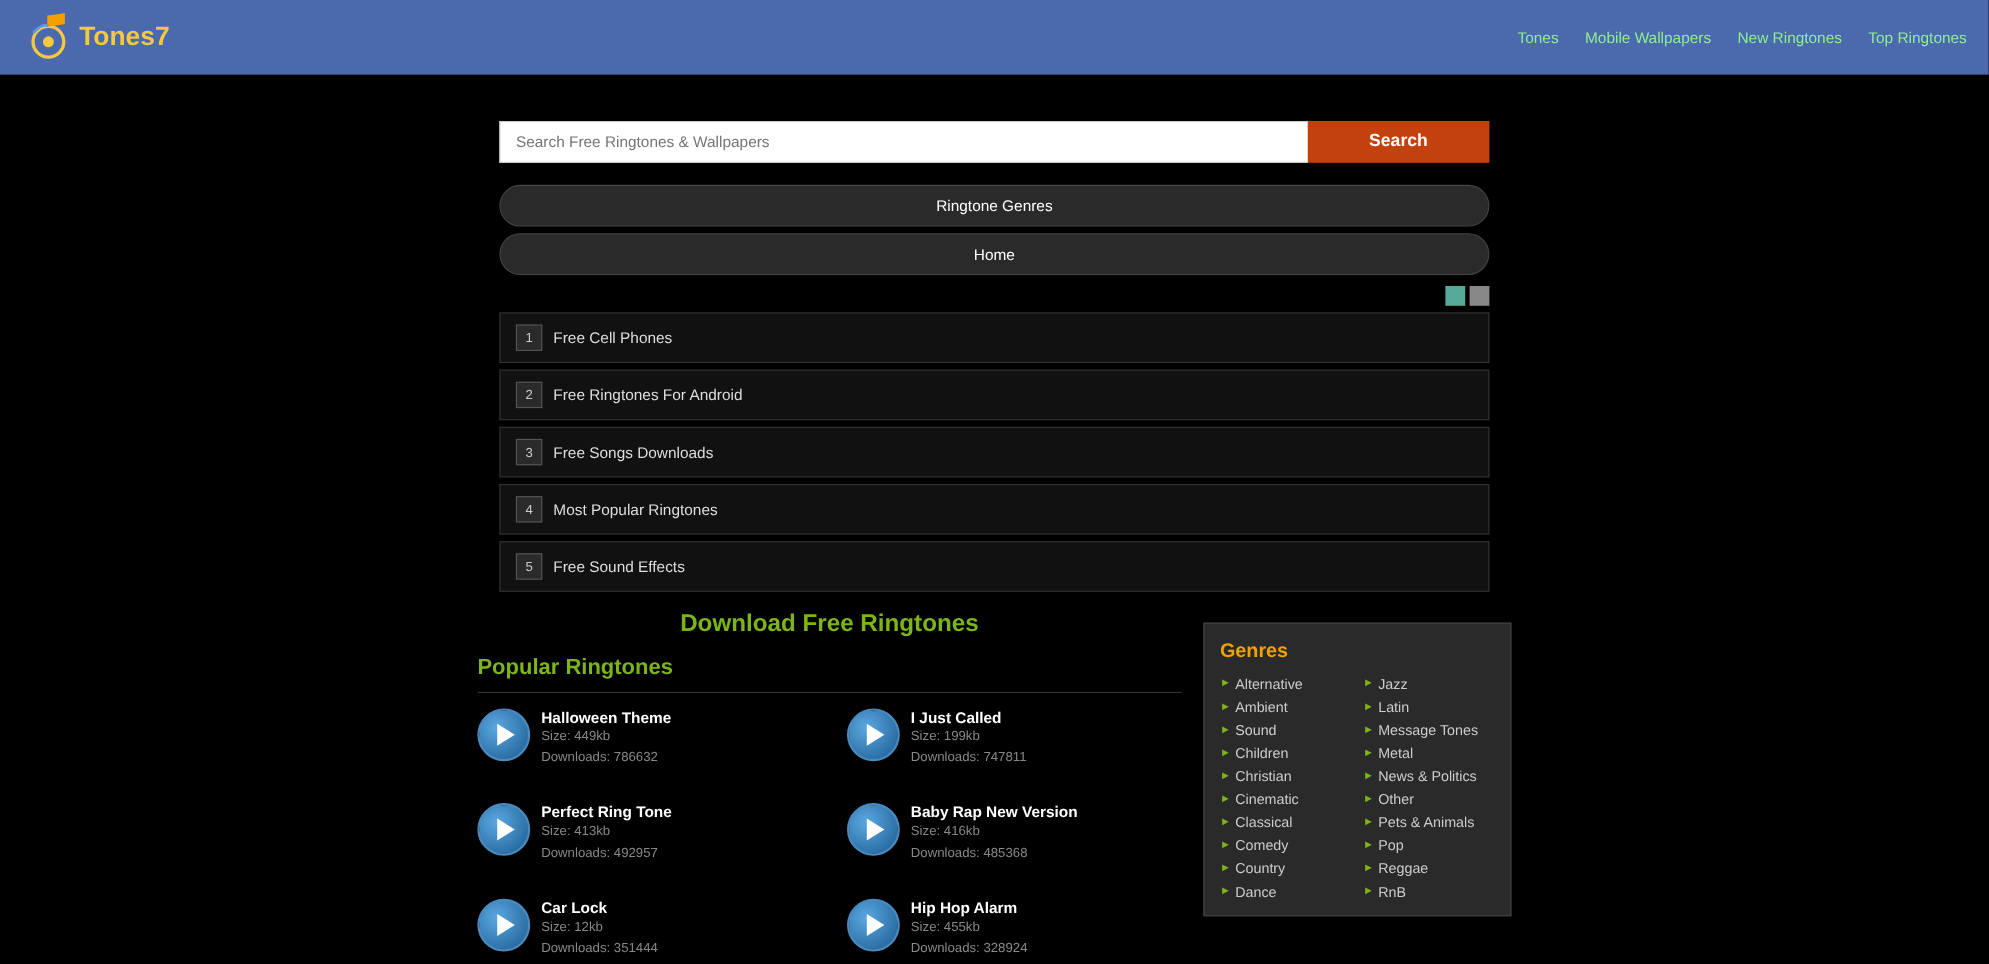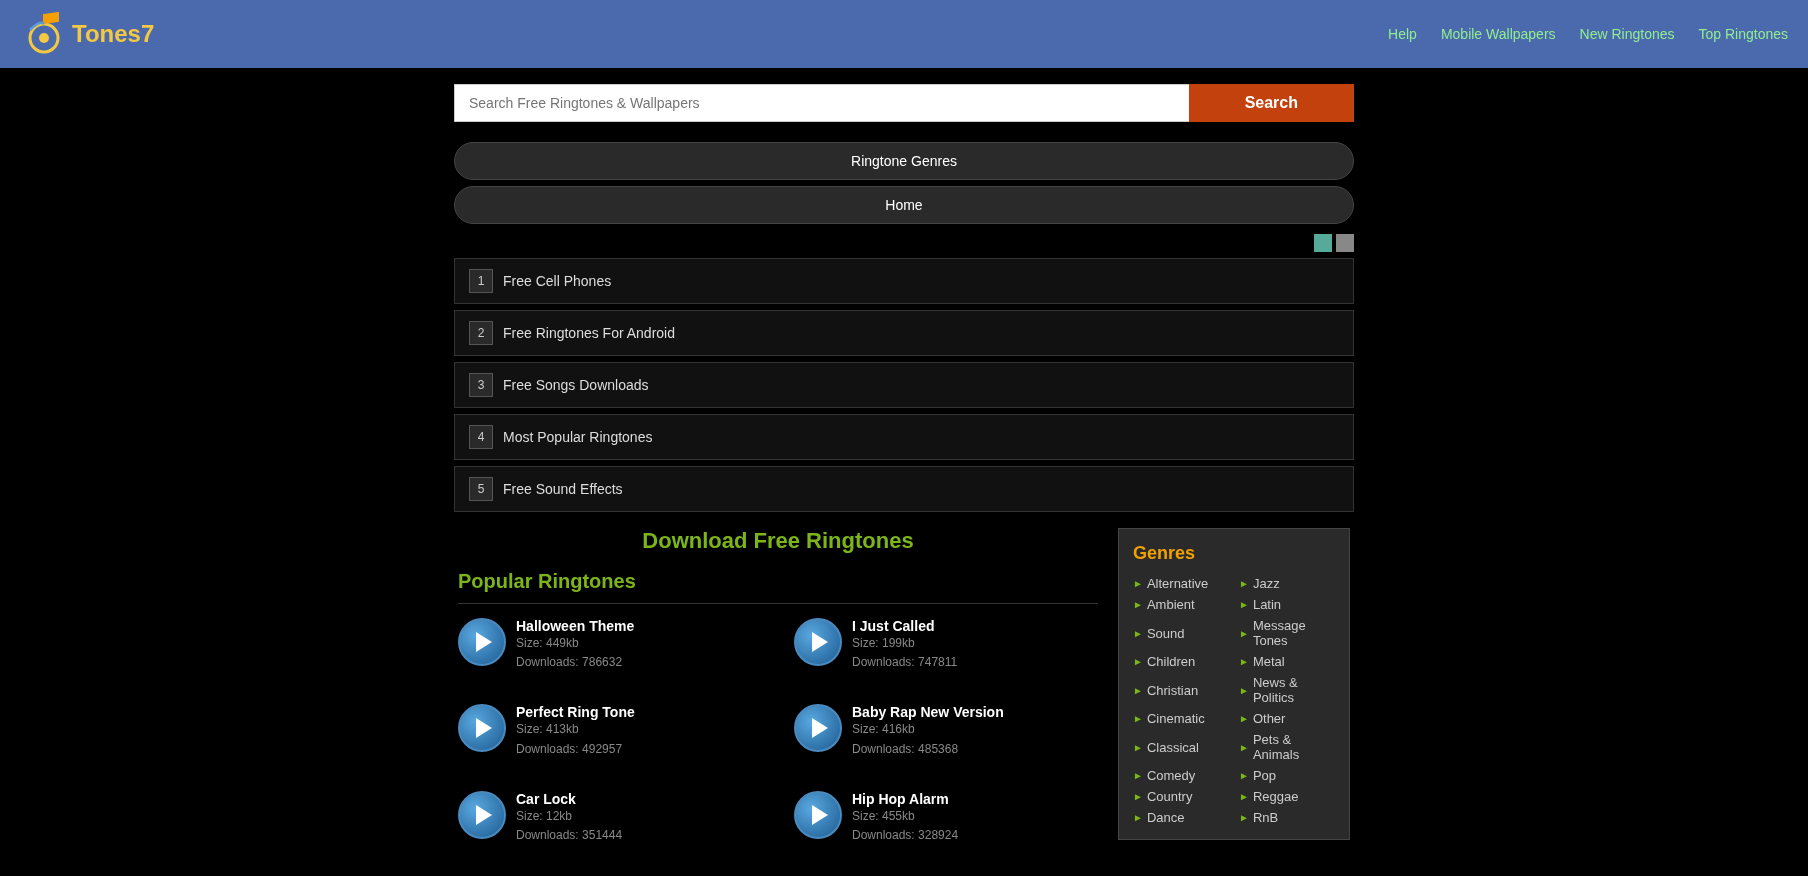--- a/index.html
+++ b/index.html
@@ -41,20 +41,21 @@
     
     .search-area {
       background: #000;
       padding: 16px 20px;
       display: flex;
       justify-content: center;
     }
     .search-container {
       display: flex;
       width: 900px;
+      margin-top: 26px;
     }
     .search-input {
       flex: 1;
       padding: 10px 14px;
       border: 1px solid #ccc;
       border-right: none;
       outline: none;
       font-size: 14px;
       background: #fff;
       color: #333;
@@ -190,21 +191,22 @@
       border-bottom: 10px solid transparent;
       border-left: 16px solid #fff;
       margin-left: 4px;
     }
     .ringtone-info { flex: 1; }
     .ringtone-name { color: #fff; font-size: 14px; font-weight: bold; }
     .ringtone-meta { color: #888; font-size: 12px; line-height: 1.6; }
 
     
     .sidebar {
-      width: 232px;
+      width: 280px;
+      margin-top: 12px;
     }
     .genres-box {
       background: #2a2a2a;
       border: 1px solid #444;
       padding: 14px;
     }
     .genres-title {
       color: #f0a000;
       font-size: 18px;
       font-weight: bold;
@@ -237,21 +239,21 @@
       <circle cx="24" cy="28" r="14" fill="none" stroke="#f5c842" stroke-width="3"></circle>
       <circle cx="24" cy="28" r="5" fill="#f5c842"></circle>
       <path d="M24 14 L24 4 L38 2 L38 12 Z" fill="#f5a000"></path>
       <line x1="24" y1="14" x2="24" y2="4" stroke="#f5a000" stroke-width="2"></line>
       <line x1="38" y1="12" x2="38" y2="2" stroke="#f5a000" stroke-width="2"></line>
       <path d="M10 20 Q20 10 24 14" fill="none" stroke="#5a9adf" stroke-width="2.5"></path>
     </svg>
     <span class="logo-text">Tones7</span>
   </div>
   <div class="nav-links">
-    <a class="nav-link">Help</a>
+    <a class="nav-link">Tones</a>
     <a class="nav-link">Mobile Wallpapers</a>
     <a class="nav-link">New Ringtones</a>
     <a class="nav-link">Top Ringtones</a>
   </div>
 </div>
 
 <div class="search-area">
   <div class="search-container">
     <input class="search-input" type="text" placeholder="Search Free Ringtones &amp; Wallpapers" style="">
     <button class="search-button">Search</button>

